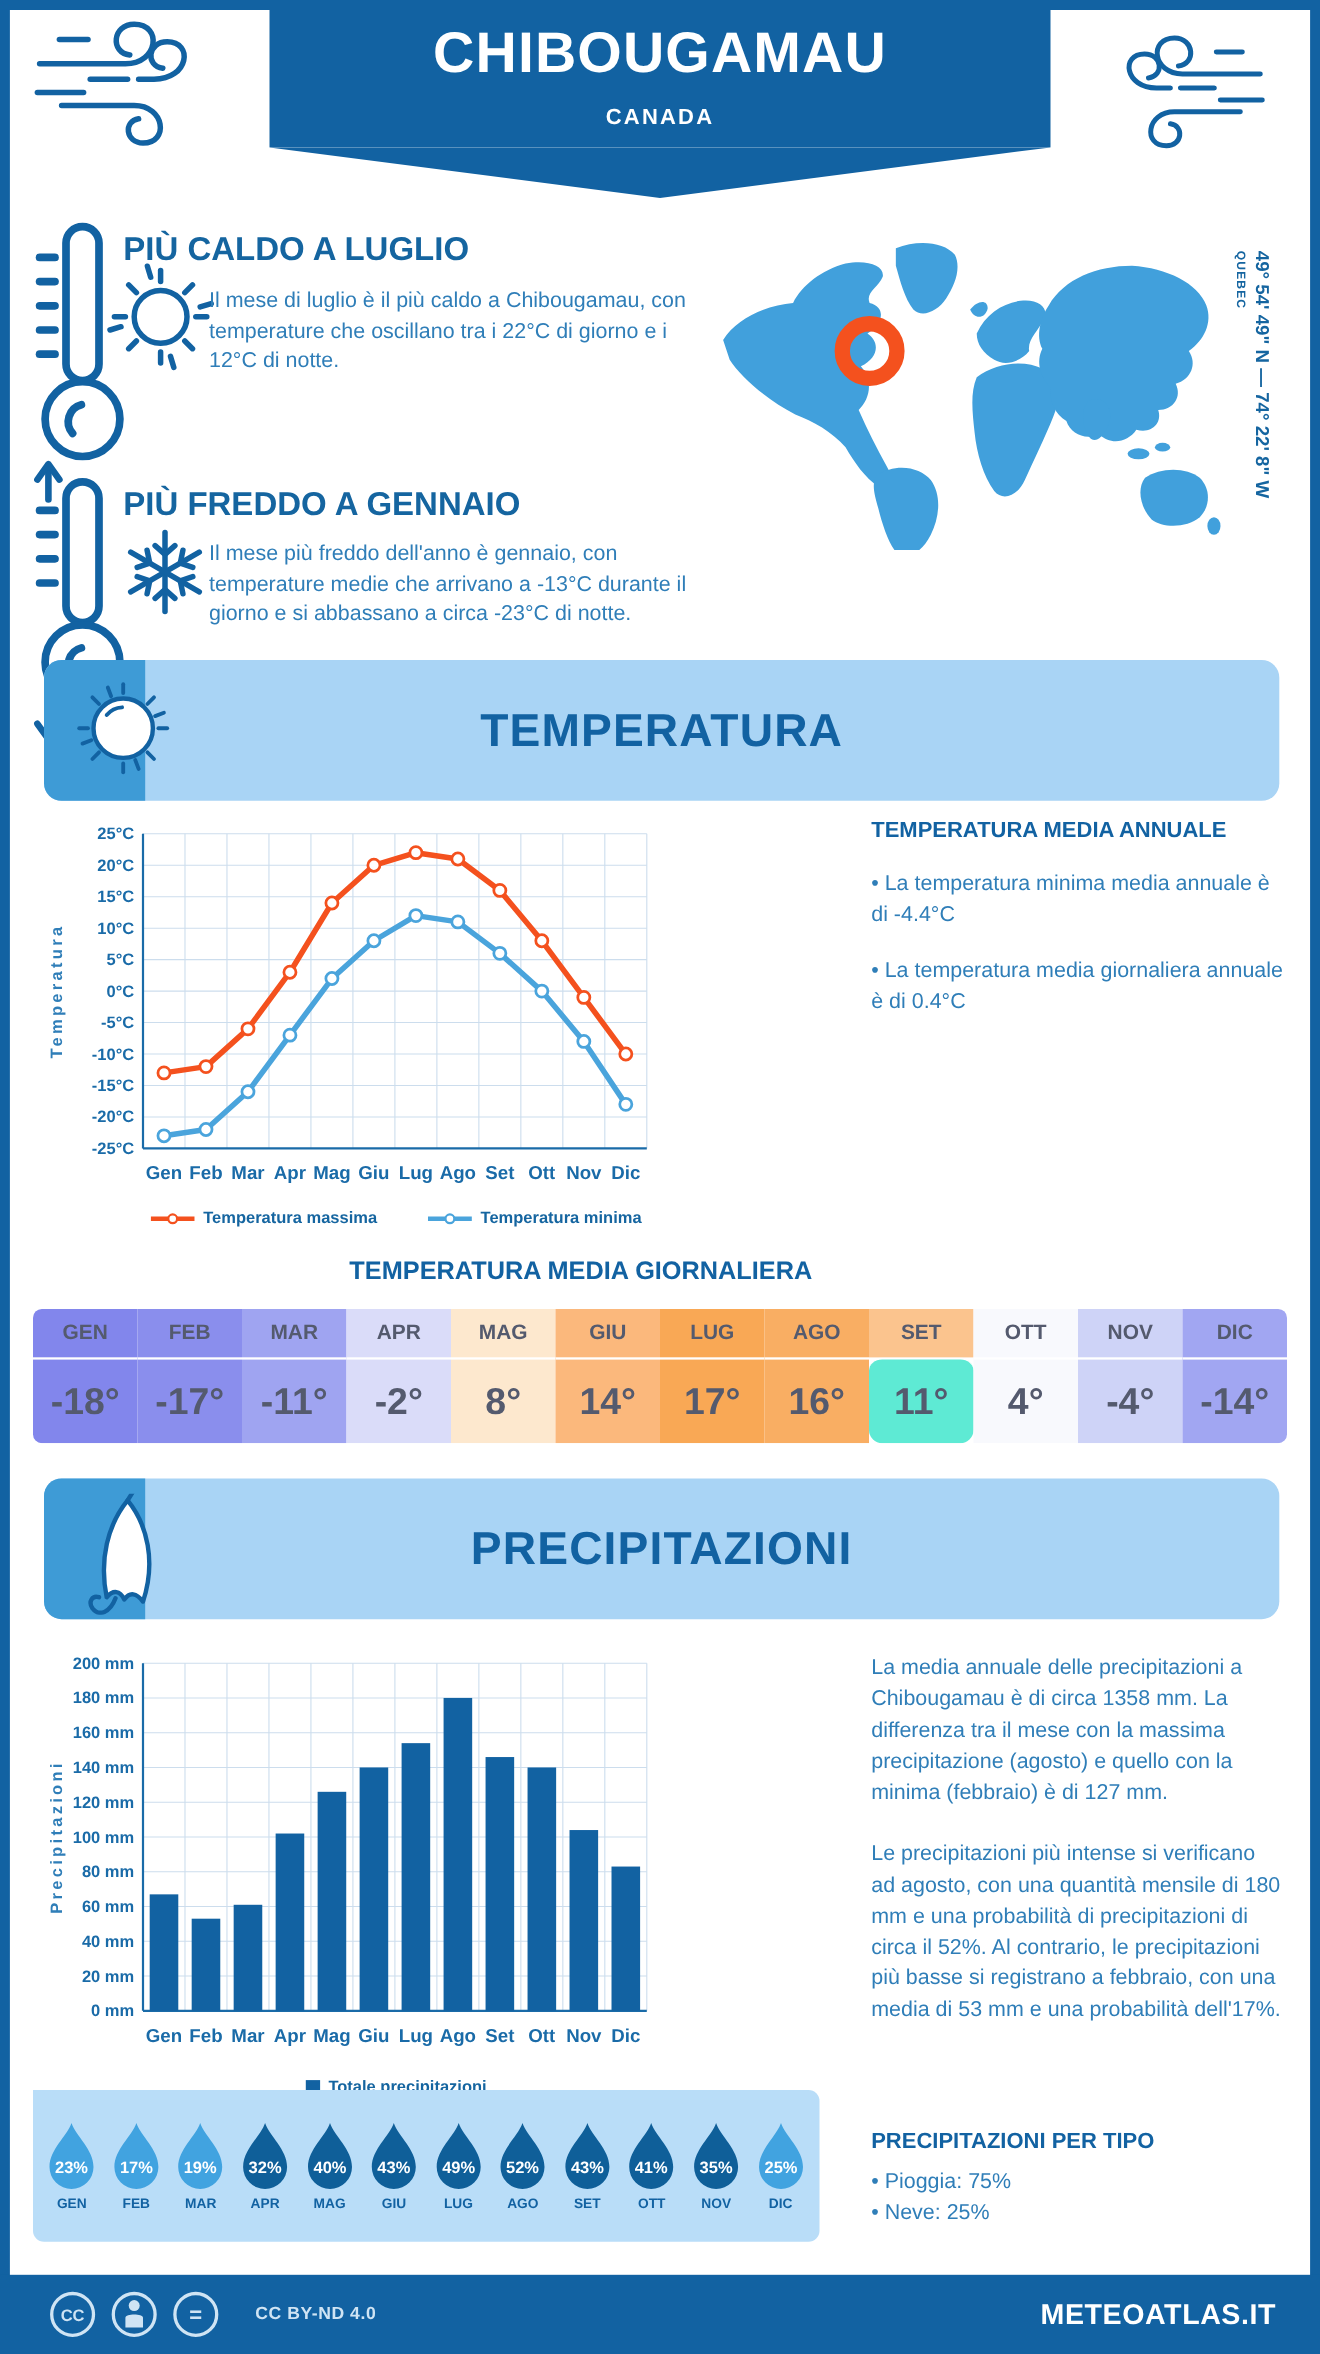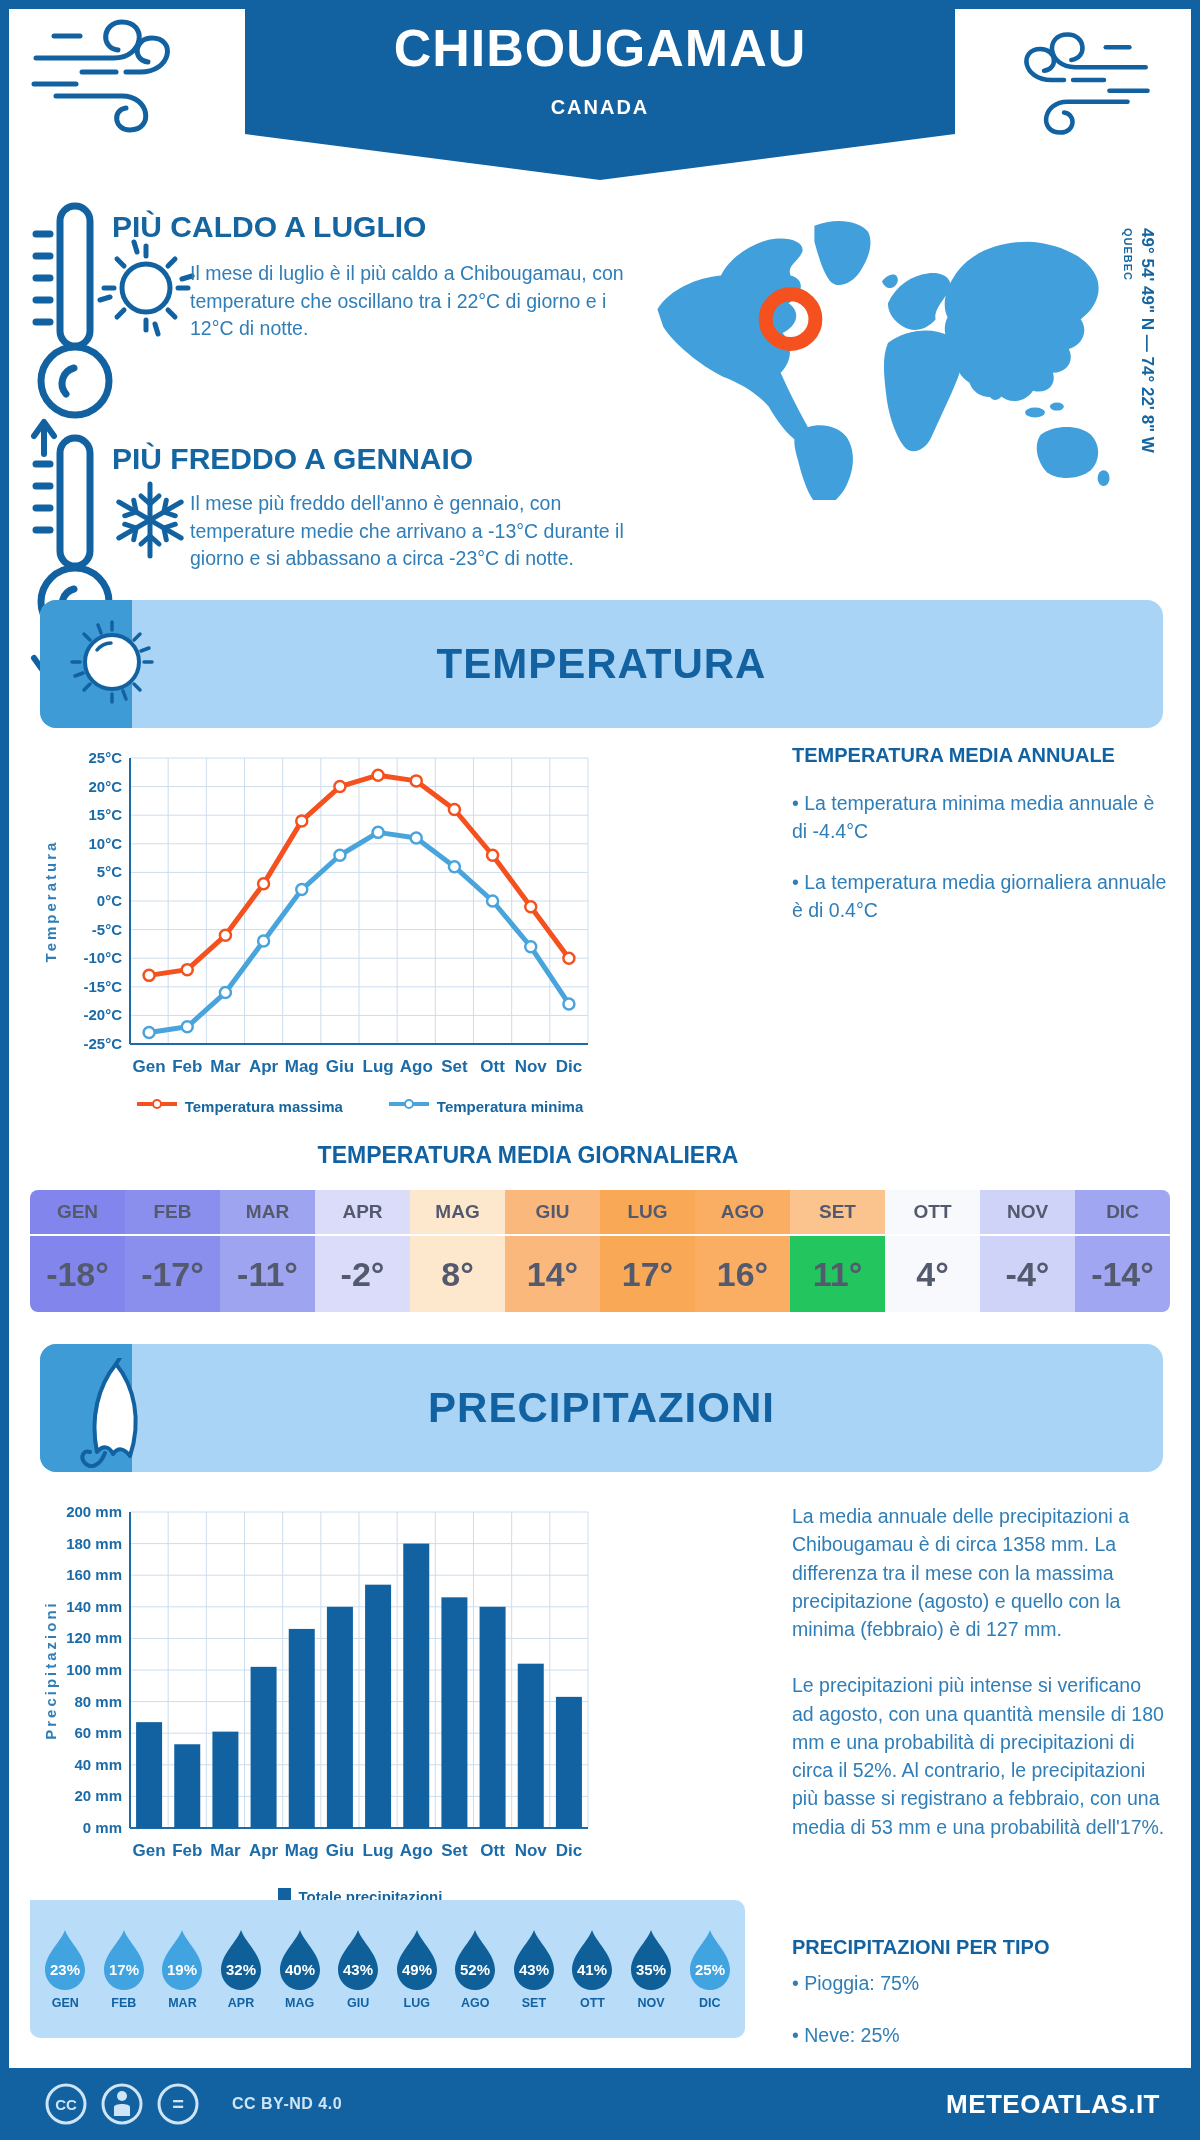--- a/index.html
+++ b/index.html
@@ -27,21 +27,21 @@
   .banner .btitle{position:absolute;left:0;top:0;width:100%;height:100%;display:flex;align-items:center;
         justify-content:center;font-size:42px;font-weight:800;color:#1262a2;letter-spacing:1px;}
   .banner svg.corner-icon{position:absolute;left:24px;top:14px;}
   
   .chart-wrap{position:absolute;left:40px;width:730px;}
   .tick{font-size:15px;font-weight:600;fill:#1a6ba8;font-family:"Liberation Sans",sans-serif;}
   .xlab{font-size:17px;font-weight:600;fill:#1a6ba8;font-family:"Liberation Sans",sans-serif;}
   .ylab{font-size:15px;font-weight:600;fill:#2f7eb8;letter-spacing:3px;font-family:"Liberation Sans",sans-serif;}
   .chart-legend{width:640px;display:flex;justify-content:center;gap:46px;margin-top:14px;
         font-size:15px;font-weight:600;color:#1565a0;align-items:center;}
-  .chart-legend .item{display:flex;align-items:flex-start;gap:8px;}
+  .chart-legend .item{display:flex;align-items:center;gap:8px;}
   
   .side-col{position:absolute;left:792px;width:376px;color:#2f7eb8;}
   .side-col h3{margin:0 0 6px 0;font-size:20px;font-weight:800;color:#1262a2;}
   .side-col p{margin:22px 0 0 0;font-size:19.5px;line-height:1.45;}
   
   .daily-title{position:absolute;top:1142px;left:0;width:966px;text-align:center;
         font-size:23px;font-weight:800;color:#1262a2;padding-left:45px;}
   .daily-table{position:absolute;left:30px;top:1190px;width:1140px;border-radius:8px;overflow:hidden;}
   .dt-row{display:grid;grid-template-columns:repeat(12,1fr);}
   .dt-head{height:44px;display:flex;align-items:center;justify-content:center;
@@ -332,21 +332,21 @@
       </div>
     <div class="dt-row" id="dt-values">
         <div class="dt-val" style="background: rgb(130, 134, 236);">-18°</div>
         <div class="dt-val" style="background: rgb(138, 142, 237);">-17°</div>
         <div class="dt-val" style="background: rgb(159, 164, 241);">-11°</div>
         <div class="dt-val" style="background: rgb(218, 220, 249);">-2°</div>
         <div class="dt-val" style="background: rgb(253, 232, 206);">8°</div>
         <div class="dt-val" style="background: rgb(251, 184, 124);">14°</div>
         <div class="dt-val" style="background: rgb(249, 168, 85);">17°</div>
         <div class="dt-val" style="background: rgb(249, 174, 99);">16°</div>
-        <div class="dt-val" style="background: #22c55e;">11°</div>
+        <div class="dt-val" style="background: #5eead4; border-radius: 12px;">11°</div>
         <div class="dt-val" style="background: rgb(248, 249, 253);">4°</div>
         <div class="dt-val" style="background: rgb(206, 211, 247);">-4°</div>
         <div class="dt-val" style="background: rgb(161, 166, 242);">-14°</div>
       </div>
   </div>
 
   <div class="banner" style="top:1344px">
     <div class="strip"></div>
     <svg class="corner-icon" width="96" height="110" viewBox="0 0 96 110">
       <path d="M52 6 C70 28 78 62 66 98 C60 90 54 89 49 96 C45 88 39 87 33 94 C26 60 34 28 52 6 Z" fill="#fff" stroke="#1262a2" stroke-width="4" stroke-linejoin="round"></path>
@@ -519,21 +519,21 @@
           <path d="M24 2 C28 14 44 26 44 42 A20 20 0 1 1 4 42 C4 26 20 14 24 2 Z" fill="#41a3e0"></path>
           <text x="24" y="47" text-anchor="middle" class="drop-pct">25%</text>
         </svg>
         <div class="drop-month">DIC</div>
       </div>
     </div>
 
   <div class="side-col" style="top:1936px">
     <h3>PRECIPITAZIONI PER TIPO</h3>
     <p style="margin-top:10px">• Pioggia: 75%</p>
-    <p style="margin-top:24px">• Neve: 25%</p>
+    <p style="margin-top:0">• Neve: 25%</p>
   </div>
 
   <div class="footer">
     <svg width="172" height="48" viewBox="0 0 172 48" style="margin-left:44px">
       <g fill="none" stroke="#cfe4f4" stroke-width="3">
         <circle cx="22" cy="24" r="19"></circle>
           <circle cx="78" cy="24" r="19"></circle>
           <circle cx="134" cy="24" r="19"></circle>
       </g>
       <text x="22" y="30" text-anchor="middle" fill="#cfe4f4" font-size="15" font-weight="bold" font-family="Liberation Sans, sans-serif">CC</text>

